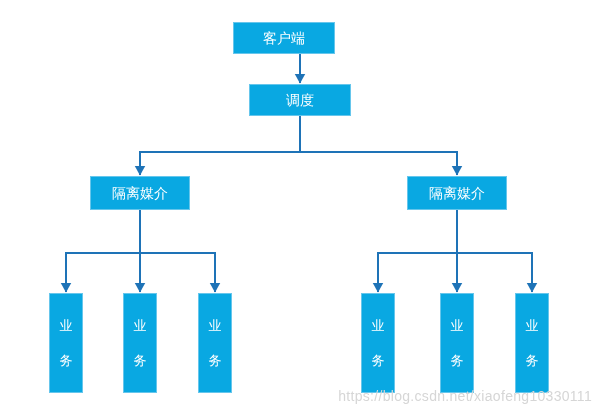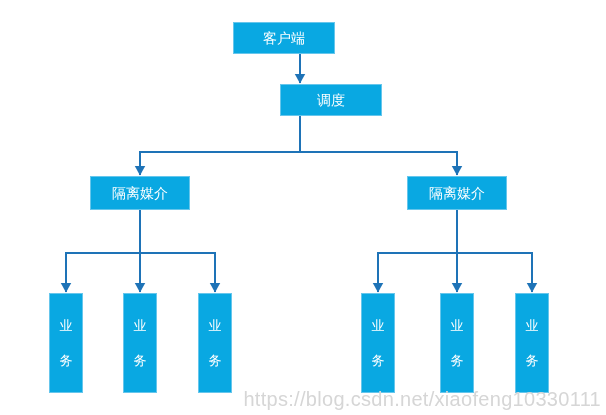--- a/index.html
+++ b/index.html
@@ -46,22 +46,22 @@
     align-items: center;
     justify-content: center;
   }
   .node.vertical .node-label {
     flex-direction: column;
     gap: 22px;
   }
   #watermark {
     position: absolute;
     top: 388px;
-    right: 5px;
-    font-size: 20px;
+    right: 14px;
+    font-size: 14px;
     color: #d6d6d6;
     letter-spacing: 0.3px;
     z-index: 5;
     white-space: nowrap;
   }
 </style>
 </head>
 <body>
 
 <div id="canvas">
@@ -78,21 +78,21 @@
       <polyline points="140,253 140,292" fill="none" stroke="#1e73b7" stroke-width="2" marker-end="url(#arrowhead)"></polyline>
       <polyline points="140,253 215,253 215,292" fill="none" stroke="#1e73b7" stroke-width="2" marker-end="url(#arrowhead)"></polyline>
       <polyline points="457,210 457,253 378,253 378,292" fill="none" stroke="#1e73b7" stroke-width="2" marker-end="url(#arrowhead)"></polyline>
       <polyline points="457,253 457,292" fill="none" stroke="#1e73b7" stroke-width="2" marker-end="url(#arrowhead)"></polyline>
       <polyline points="457,253 532,253 532,292" fill="none" stroke="#1e73b7" stroke-width="2" marker-end="url(#arrowhead)"></polyline>
     </svg>
   <div id="nodes">
       <div class="node" style="left: 233px; top: 22px; width: 102px; height: 32px; background: rgb(9, 168, 226); border-color: rgb(102, 198, 236); color: rgb(255, 255, 255);">
         <span class="node-label">客户端</span>
       </div>
-      <div class="node" style="left: 249px; top: 84px; width: 102px; height: 32px; background: rgb(9, 168, 226); border-color: rgb(102, 198, 236); color: rgb(255, 255, 255); margin-left: 31px;">
+      <div class="node" style="left: 249px; top: 84px; width: 102px; height: 32px; background: rgb(9, 168, 226); border-color: rgb(102, 198, 236); color: rgb(255, 255, 255);">
         <span class="node-label">调度</span>
       </div>
       <div class="node" style="left: 90px; top: 176px; width: 100px; height: 34px; background: rgb(9, 168, 226); border-color: rgb(102, 198, 236); color: rgb(255, 255, 255);">
         <span class="node-label">隔离媒介</span>
       </div>
       <div class="node" style="left: 407px; top: 176px; width: 100px; height: 34px; background: rgb(9, 168, 226); border-color: rgb(102, 198, 236); color: rgb(255, 255, 255);">
         <span class="node-label">隔离媒介</span>
       </div>
       <div class="node vertical" style="left: 49px; top: 293px; width: 34px; height: 100px; background: rgb(9, 168, 226); border-color: rgb(102, 198, 236); color: rgb(255, 255, 255);">
         <span class="node-label">

